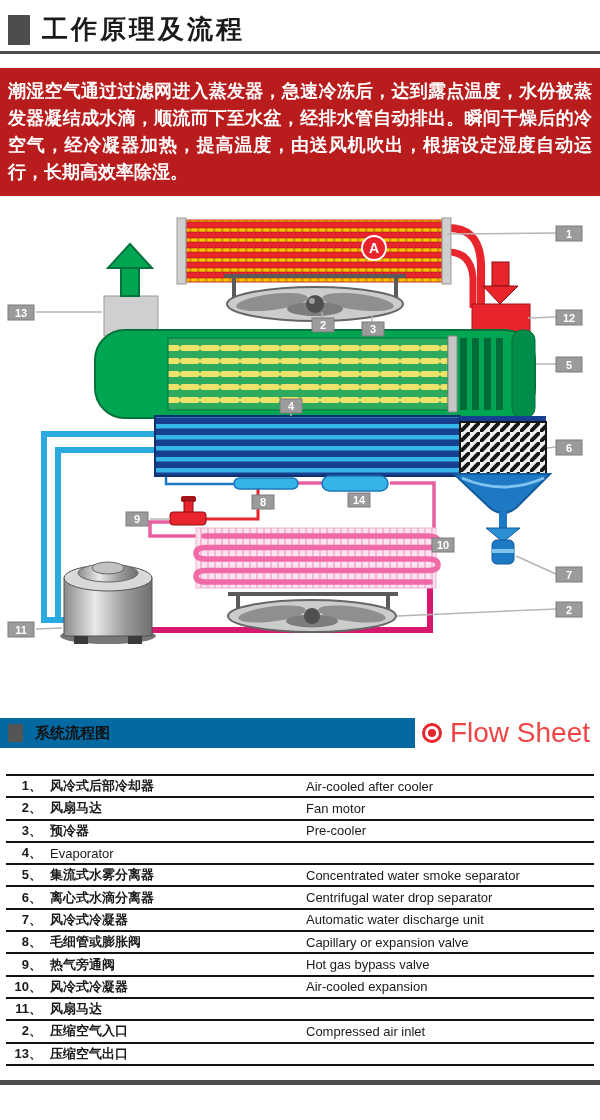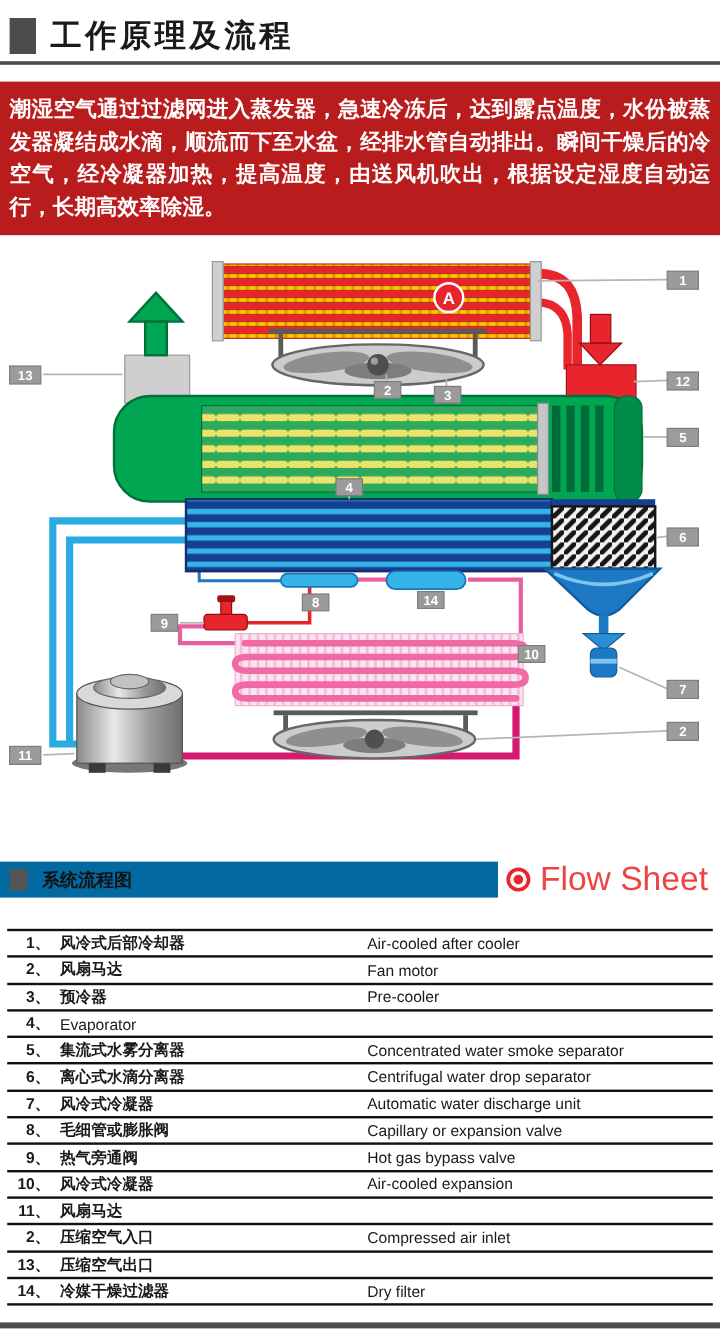--- a/index.html
+++ b/index.html
@@ -366,22 +366,17 @@
       </div>
       <div class="part-row">
         <span class="no">2、</span>
         <span class="cn">压缩空气入口</span>
         <span class="en">Compressed air inlet</span>
       </div>
       <div class="part-row">
         <span class="no">13、</span>
         <span class="cn">压缩空气出口</span>
       </div>
-      <div class="part-row">
-        <span class="no">14、</span>
-        <span class="cn">冷媒干燥过滤器</span>
-        <span class="en">Dry filter</span>
-      </div>
     </section>
 
   <div class="bottom-rule"></div>
 
 </div>
 
 </body></html>

